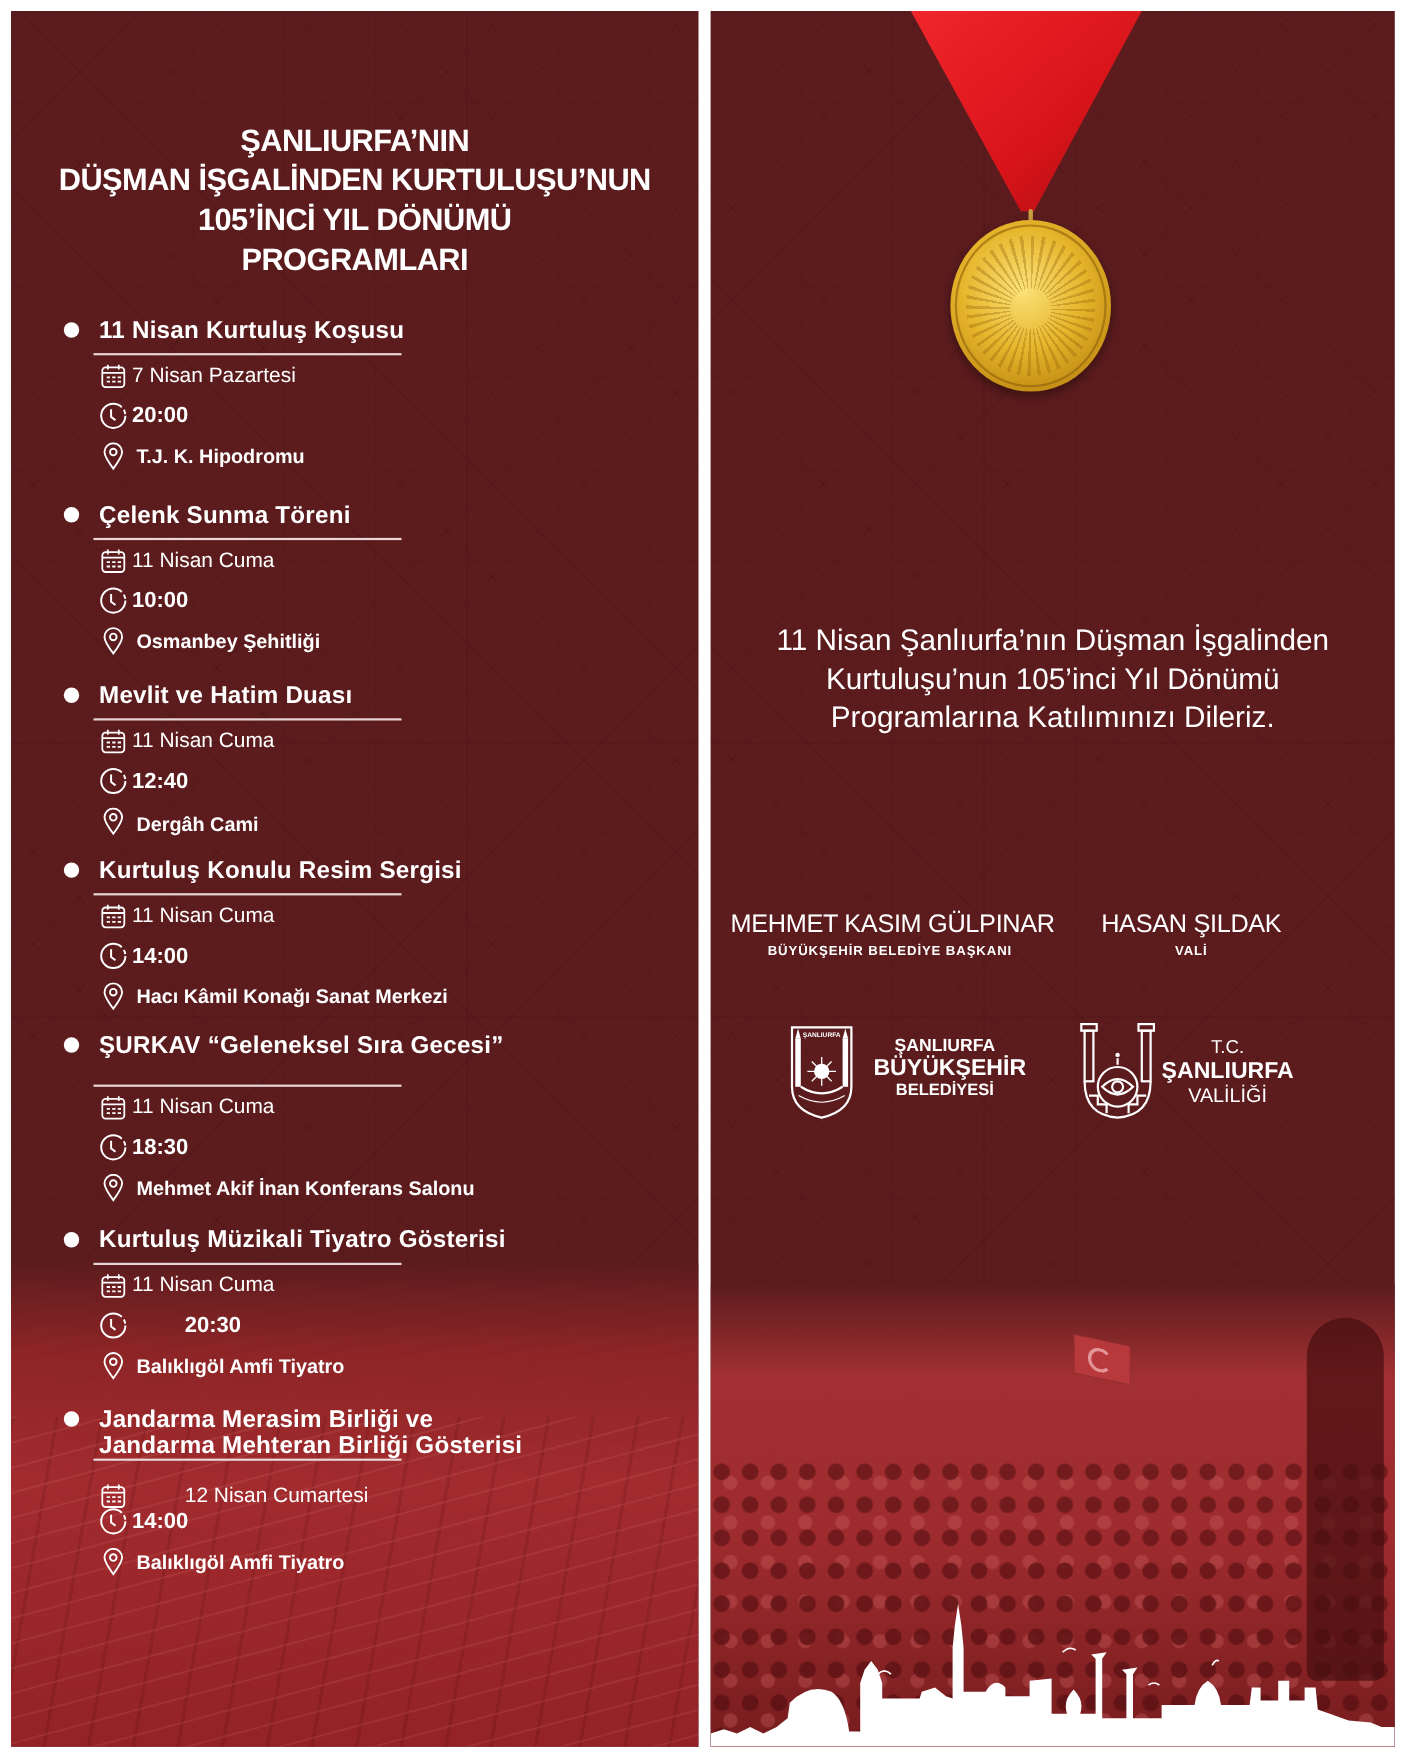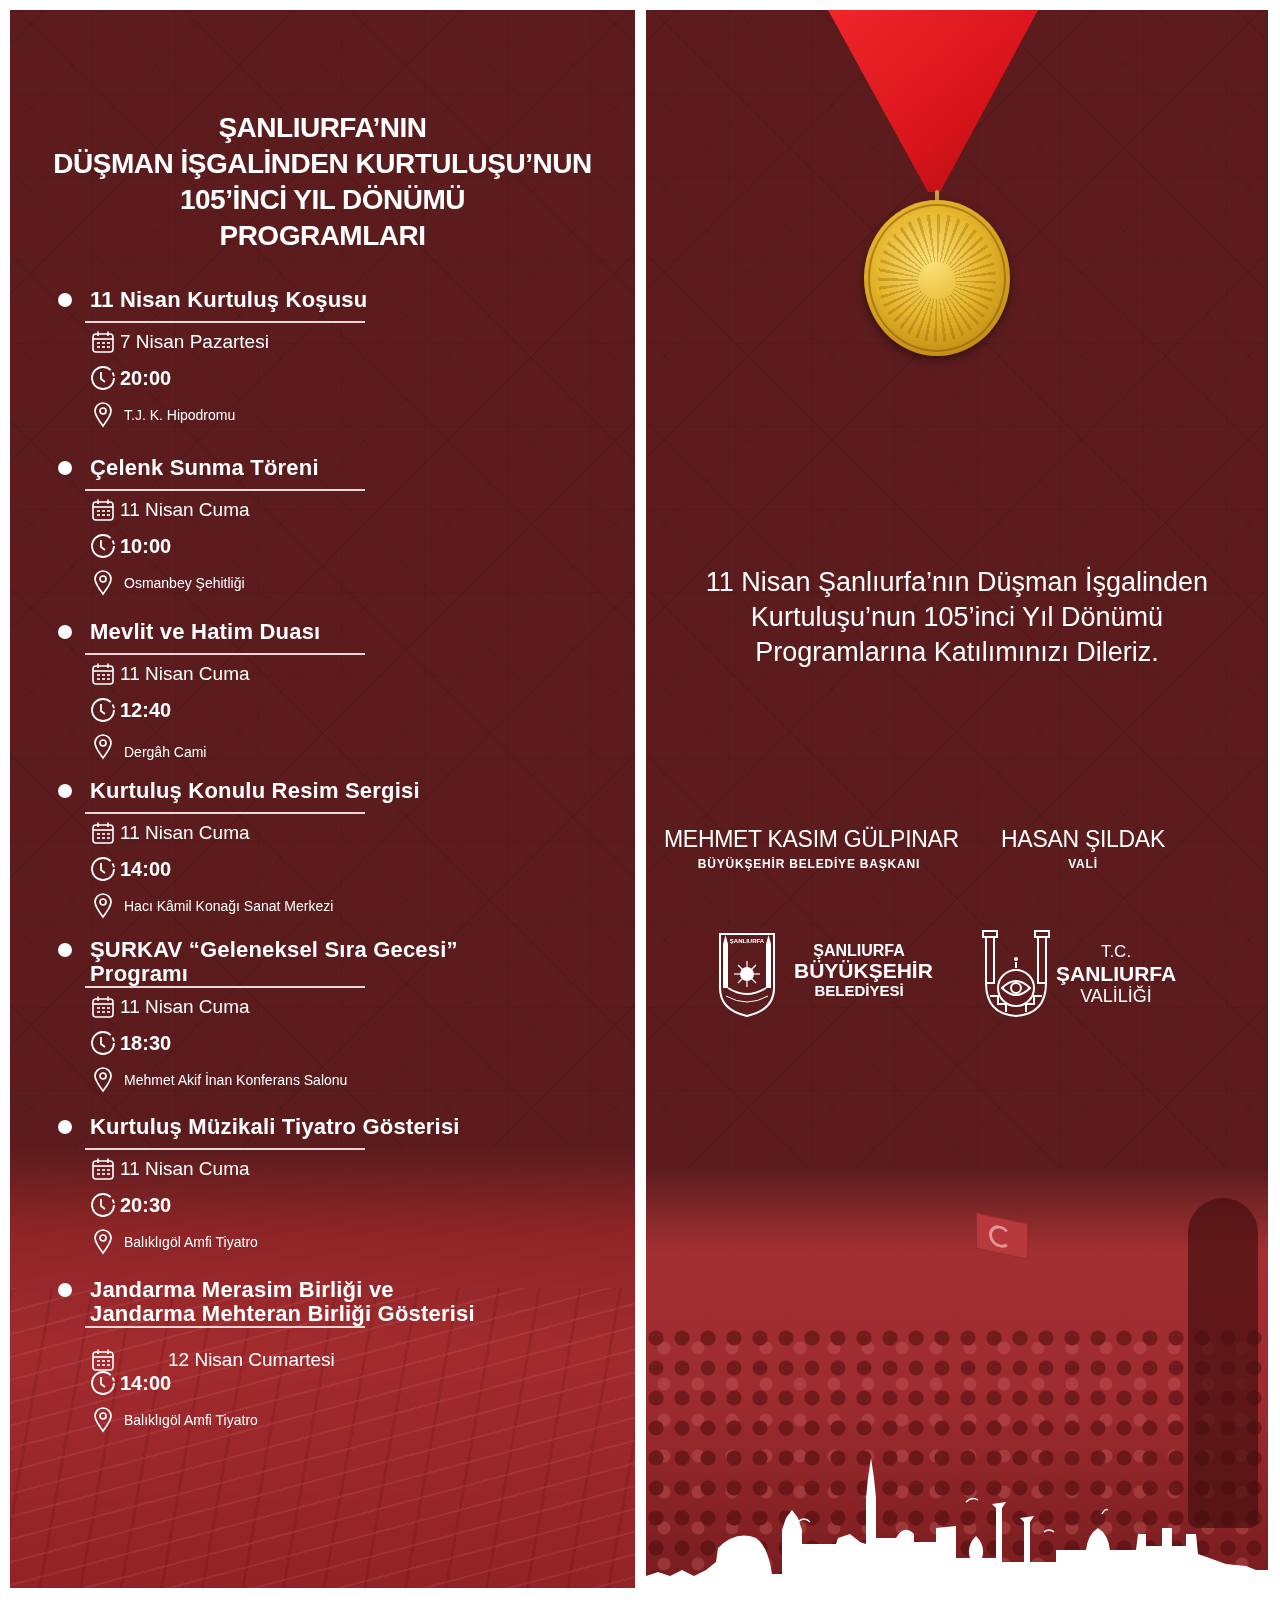--- a/index.html
+++ b/index.html
@@ -73,21 +73,21 @@
     position: absolute; left: 48px; width: 14px; height: 14px; border-radius: 50%; background: #fff;
   }
   .event .ev-title {
     position: absolute; left: 80px; color: #fff; font-weight: 700; font-size: 22px; line-height: 24px;
     white-space: nowrap; letter-spacing: 0.2px;
   }
   .event .rule { position: absolute; left: 75px; width: 280px; height: 2px; background: #e9d6d6; }
   .detail { position: absolute; left: 80px; height: 26px; display: flex; align-items: center; color: #fff; font-size: 19px; }
   .detail .ic { width: 26px; height: 26px; margin-right: 4px; display: inline-flex; align-items: center; justify-content: center; }
   .detail.time .txt { font-weight: 700; font-size: 20px; }
-  .detail.place .txt { font-weight: 400; font-size: 14px; margin-left: 4px; }
+  .detail.place .txt { font-weight: 700; font-size: 18px; margin-left: 4px; }
 
   
   .ribbon { position: absolute; left: 182px; top: 0; width: 210px; height: 190px; }
   .medal {
     position: absolute; left: 218px; top: 190px; width: 146px; height: 156px; border-radius: 50%;
     background: radial-gradient(circle at 45% 40%, #fbe27a 0%, #e6b52b 45%, #c08a12 80%, #9e6d08 100%);
     box-shadow: 0 4px 10px rgba(0,0,0,0.4);
   }
   .medal .rays {
     position: absolute; inset: 14px; border-radius: 50%;
@@ -295,21 +295,20 @@
               <circle cx="11" cy="9" r="3"></circle>
         </svg>
       </span>
       <span class="txt">Hacı Kâmil Konağı Sanat Merkezi</span>
     </div>
   </div>
       <div class="event" style="top: 928px;">
     <span class="bullet" style="top: 5px;"></span>
     <div class="ev-title" style="top: 0px;">
           <div>ŞURKAV “Geleneksel Sıra Gecesi”</div>
-          <div>Programı</div>
         </div>
     <div class="rule" style="top: 48px;"></div>
     <div class="detail date" style="top: 56px;">
       <span class="ic">
         <svg width="24" height="24" viewBox="0 0 24 24" fill="none" stroke="#fff" stroke-width="1.6">
           <rect x="2" y="4" width="20" height="18" rx="3"></rect>
               <line x1="2" y1="9" x2="22" y2="9"></line>
           <line x1="7" y1="1.5" x2="7" y2="6"></line>
               <line x1="17" y1="1.5" x2="17" y2="6"></line>
           <line x1="6" y1="13" x2="9" y2="13"></line>
@@ -357,21 +356,21 @@
           <line x1="6" y1="13" x2="9" y2="13"></line>
               <line x1="11" y1="13" x2="14" y2="13"></line>
               <line x1="16" y1="13" x2="19" y2="13"></line>
           <line x1="6" y1="17" x2="9" y2="17"></line>
               <line x1="11" y1="17" x2="14" y2="17"></line>
               <line x1="16" y1="17" x2="19" y2="17"></line>
         </svg>
       </span>
       <span class="txt">11 Nisan Cuma</span>
     </div>
-    <div class="detail time" style="top: 77px;">
+    <div class="detail time" style="top: 77px; gap: 48px;">
       <span class="ic">
         <svg width="26" height="26" viewBox="0 0 26 26" fill="none" stroke="#fff" stroke-width="1.8">
           <circle cx="13" cy="13" r="11" stroke-dasharray="60 3 4 3"></circle>
               <polyline points="11,7 11,14 15,17"></polyline>
         </svg>
       </span>
       <span class="txt">20:30</span>
     </div>
     <div class="detail place" style="top: 114px;">
       <span class="ic">

